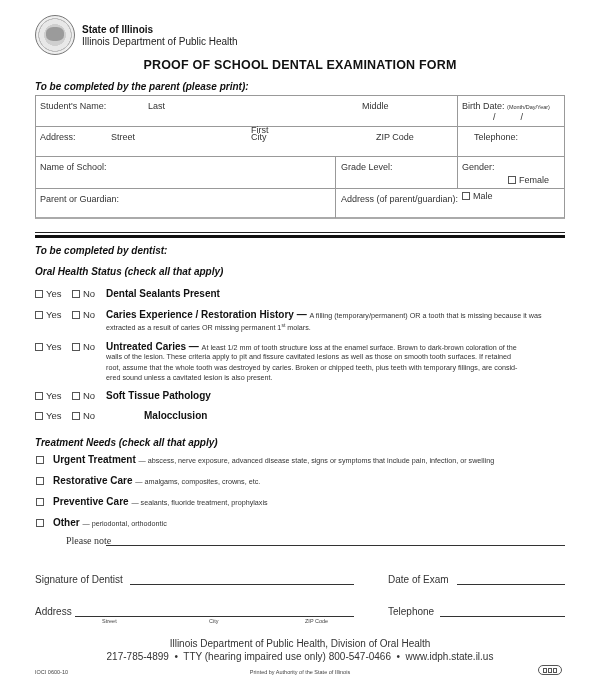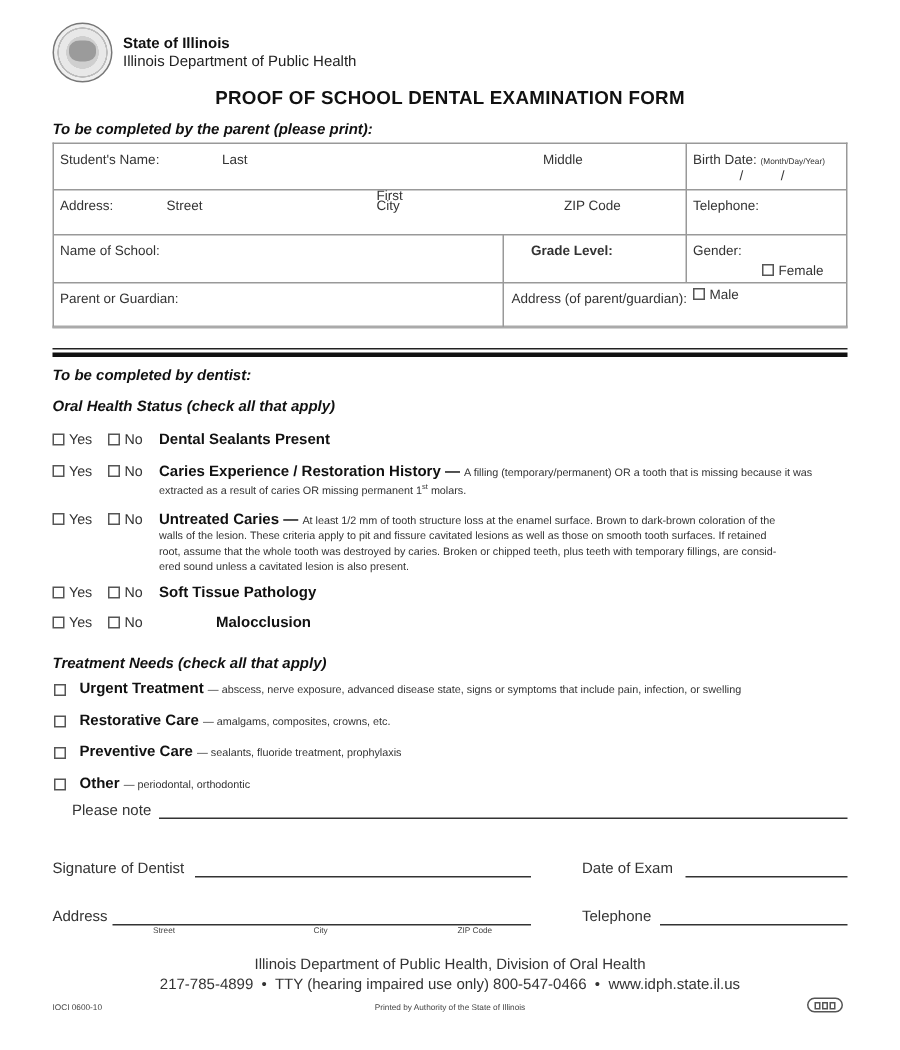--- a/index.html
+++ b/index.html
@@ -79,29 +79,29 @@
     <span class="cell-text" style="left:4px; top:5px;"><span>Birth Date:</span> <span class="tiny">(Month/Day/Year)</span></span>
     <span class="cell-text" style="left:35px; top:16px; white-space:pre;">/          /</span>
   </div>
 
   <div style="position:absolute; left:0; top:31px; width:421px; height:29px;">
     <span class="cell-text" style="left:4px; top:5px;">Address:</span>
     <span class="cell-text" style="left:75px; top:5px;">Street</span>
     <span class="cell-text" style="left:215px; top:5px;">City</span>
     <span class="cell-text" style="left:340px; top:5px;">ZIP Code</span>
   </div>
-  <div style="position:absolute; left:422px; top:31px; width:106px; height:29px;text-align:right;">
+  <div style="position:absolute; left:434px; top:31px; width:106px; height:29px;text-align:right;">
     <span class="cell-text" style="left:4px; top:5px;">Telephone:</span>
   </div>
 
   <div style="position:absolute; left:0; top:61px; width:299px; height:31px;">
     <span class="cell-text" style="left:4px; top:5px;">Name of School:</span>
   </div>
   <div style="position:absolute; left:300px; top:61px; width:121px; height:31px;">
-    <span class="cell-text" style="left:18px; top:5px;font-weight:bold;">Grade Level:</span>
+    <span class="cell-text" style="left:5px; top:5px;">Grade Level:</span>
   </div>
   <div style="position:absolute; left:422px; top:61px; width:106px; height:31px;">
     <span class="cell-text" style="left:4px; top:5px;">Gender:</span>
     <span class="cell-text" style="left:4px; top:34px;"><span class="cb"></span><span>Male</span></span>
     <span class="cell-text" style="left:50px; top:18px;"><span class="cb"></span><span>Female</span></span>
   </div>
 
   <div style="position:absolute; left:0; top:93px; width:299px; height:29px;">
     <span class="cell-text" style="left:4px; top:5px;text-align:center;">Parent or Guardian:</span>
   </div>
@@ -148,21 +148,21 @@
 
 <div class="tcb" style="left:36px; top:477px;"></div>
 <div class="item-title" style="left:53px; top:475px;text-align:center;"><span>Restorative Care</span> <span class="item-desc">— amalgams, composites, crowns, etc.</span></div>
 
 <div class="tcb" style="left:36px; top:498px;"></div>
 <div class="item-title" style="left:53px; top:496px;"><span>Preventive Care</span> <span class="item-desc">— sealants, fluoride treatment, prophylaxis</span></div>
 
 <div class="tcb" style="left:36px; top:519px;"></div>
 <div class="item-title" style="left:53px; top:517px;"><span>Other</span> <span class="item-desc">— periodontal, orthodontic</span></div>
 
-<div class="sig-label" style="left:48px; top:535px;">Please note</div>
+<div class="sig-label" style="left:66px; top:535px;font-family:Liberation Serif, serif;">Please note</div>
 <div class="uline" style="left:106px; top:545px; width:459px;"></div>
 
 <div class="sig-label" style="left:35px; top:574px;">Signature of Dentist</div>
 <div class="uline" style="left:130px; top:584px; width:224px;"></div>
 <div class="sig-label" style="left:388px; top:574px;">Date of Exam</div>
 <div class="uline" style="left:457px; top:584px; width:108px;"></div>
 
 <div class="sig-label" style="left:35px; top:606px;">Address</div>
 <div class="uline" style="left:75px; top:616px; width:279px;"></div>
 <div class="sub-label" style="left:102px; top:618px;">Street</div>

